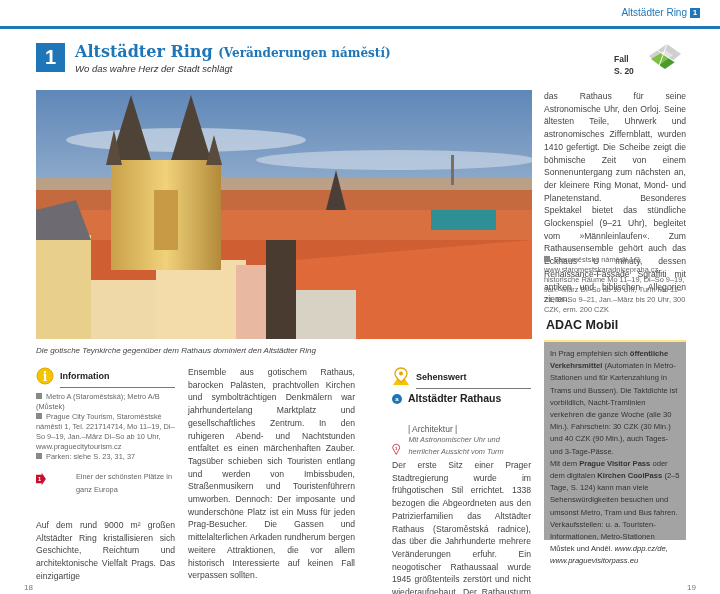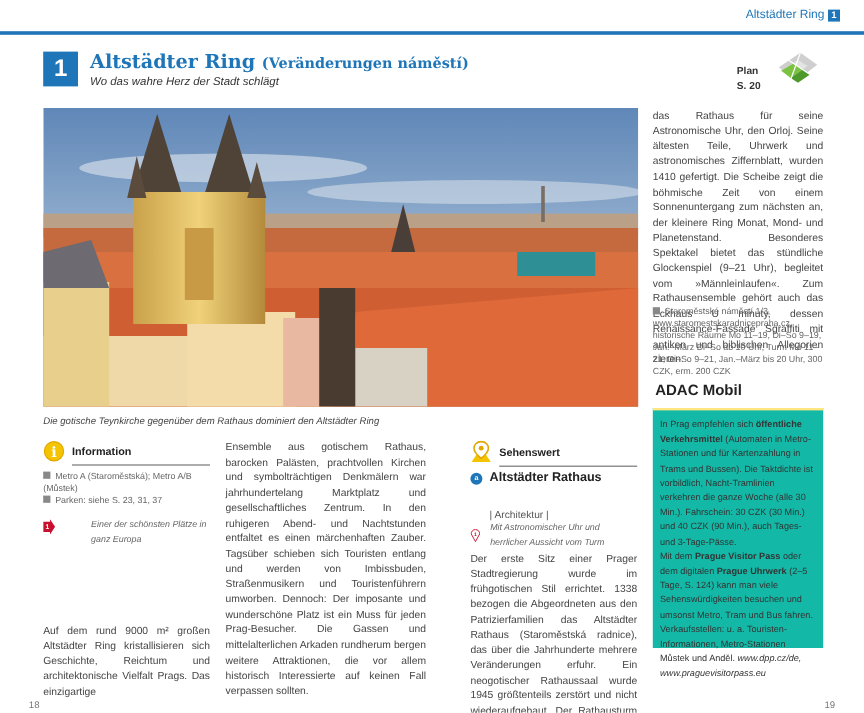--- a/index.html
+++ b/index.html
@@ -16,40 +16,40 @@
   .plan { left:614px; top:53px; font-size:8.5px; font-weight:bold; color:#333; line-height:12px; }
   .plan-icon { left:645px; top:42px; width:38px; height:32px; }
   .photo { left:36px; top:90px; width:496px; height:249px; overflow:hidden; }
   .caption { left:36px; top:346px; font-size:8px; font-style:italic; color:#444; }
   .col-text { font-size:8.6px; line-height:12.7px; color:#444; text-align:justify; }
   .small { font-size:7.4px; line-height:10px; color:#666; }
   .box-head { display:flex; align-items:center; gap:6px; font-size:9px; font-weight:bold; color:#222; }
   .head-rule { height:1px; background:#777; }
   .sq { display:inline-block; width:6px; height:6px; background:#888; margin-right:4px; vertical-align:0; }
   .adac-title { left:546px; top:318px; font-size:12.5px; font-weight:bold; color:#222;text-align:center; }
-  .adac-box { left:544px; top:340px; width:142px; height:200px; background:#14b8a6; border-top:2px solid #ffe680; padding:6px 6px; box-sizing:border-box; font-size:7.6px; line-height:12.2px; color:#333; }
+  .adac-box { left:544px; top:340px; width:142px; height:200px; background:#a3a3a3; border-top:2px solid #ffe680; padding:6px 6px; box-sizing:border-box; font-size:7.6px; line-height:12.2px; color:#333; }
   .page-num { font-size:8px; color:#777; top:583px; }
 </style>
 </head>
 <body>
 
 <div class="abs running-head">
   <span>Altstädter Ring</span>
   <span class="num">1</span>
 </div>
 <div class="abs top-rule"></div>
 
 <div class="abs chapter-num">1</div>
 <div class="abs title">
   <span>Altstädter Ring</span>
   <span class="sub">(Veränderungen náměstí)</span>
 </div>
 <div class="abs subtitle">Wo das wahre Herz der Stadt schlägt</div>
 <div class="abs plan">
-  <div>Plan</div>
+  <div>Fall</div>
   <div>S. 20</div>
 </div>
 <svg class="abs plan-icon" viewBox="0 0 38 32">
   <polygon points="4,14 22,2 36,12 18,26" fill="#cfcfcf"></polygon>
   <polygon points="8,16 20,8 28,13 16,21" fill="#e4e4e4"></polygon>
   <polygon points="6,17 16,11 24,16 14,23" fill="#7cc242"></polygon>
   <polygon points="14,23 24,16 30,20 20,27" fill="#4c9a2a"></polygon>
   <line x1="12" y1="8" x2="30" y2="20" stroke="#fff" stroke-width="1"></line>
   <line x1="22" y1="2" x2="14" y2="24" stroke="#fff" stroke-width="1"></line>
 </svg>
@@ -99,27 +99,28 @@
 <div class="abs" style="left:36px; top:367px; width:139px;">
   <div class="box-head">
     <svg width="18" height="18" viewBox="0 0 18 18">
       <circle cx="9" cy="9" r="8" fill="#f5c400" stroke="#e0a800" stroke-width="1"></circle>
       <text x="9" y="13.5" text-anchor="middle" font-size="12" font-family="DejaVu Serif, serif" font-weight="bold" fill="#fff">i</text>
     </svg>
     <span>Information</span>
   </div>
   <div class="head-rule" style="margin:2px 0 4px 24px;"></div>
   <div class="small"><span class="sq"></span><span>Metro A (Staroměstská); Metro A/B (Můstek)</span></div>
+  <div class="small"><span class="sq"></span><span>Prague City Tourism, Staroměstské náměstí 1, Tel. 221714714, Mo 11–19, Di–So 9–19, Jan.–März Di–So ab 10 Uhr, www.praguecitytourism.cz</span></div>
   <div class="small"><span class="sq"></span><span>Parken: siehe S. 23, 31, 37</span></div>
   <div style="display:flex; gap:10px; margin-top:8px; align-items:flex-start;">
     <svg width="14" height="18" viewBox="0 0 14 18">
       <polygon points="0,3 8,3 8,0 14,9 8,18 8,15 0,15" fill="#c8102e"></polygon>
       <text x="5" y="12" text-anchor="middle" font-size="8" font-weight="bold" fill="#fff" font-family="Liberation Sans, sans-serif">1</text>
     </svg>
-    <span class="small" style="font-style:italic; line-height:13px;margin-left:20px;">Einer der schönsten Plätze in ganz Europa</span>
+    <span class="small" style="line-height:13px;margin-left:20px;">Einer der schönsten Plätze in ganz Europa</span>
   </div>
 </div>
 <div class="abs col-text" style="left:36px; top:519px; width:139px;">Auf dem rund 9000 m² großen Altstädter Ring kristallisieren sich Geschichte, Reichtum und architektonische Vielfalt Prags. Das einzigartige</div>
 
 <div class="abs col-text" style="left:188px; top:366px; width:167px;">Ensemble aus gotischem Rathaus, barocken Palästen, prachtvollen Kirchen und symbolträchtigen Denkmälern war jahrhundertelang Marktplatz und gesellschaftliches Zentrum. In den ruhigeren Abend- und Nachtstunden entfaltet es einen märchenhaften Zauber. Tagsüber schieben sich Touristen entlang und werden von Imbissbuden, Straßenmusikern und Touristenführern umworben. Dennoch: Der imposante und wunderschöne Platz ist ein Muss für jeden Prag-Besucher. Die Gassen und mittelalterlichen Arkaden rundherum bergen weitere Attraktionen, die vor allem historisch Interessierte auf keinen Fall verpassen sollten.</div>
 
 <div class="abs" style="left:392px; top:367px; width:139px;">
   <div class="box-head">
     <svg width="18" height="20" viewBox="0 0 18 20">
       <polygon points="1,18 5,12 13,12 17,18" fill="#f5c400"></polygon>
@@ -127,35 +128,35 @@
       <circle cx="9" cy="6.5" r="2" fill="#e0a800"></circle>
     </svg>
     <span>Sehenswert</span>
   </div>
   <div class="head-rule" style="margin:1px 0 3px 24px;"></div>
   <div style="display:flex; align-items:flex-end; gap:6px;">
     <span style="display:inline-block; width:10px; height:10px; border-radius:50%; background:#1e76b8; color:#fff; font-size:6px; line-height:10px; text-align:center; font-weight:bold;">a</span>
     <span style="font-size:10.5px; font-weight:bold; color:#222;">Altstädter Rathaus</span>
   </div>
   <div style="margin-left:16px; font-size:8.5px; color:#555;margin-top:20px;">| Architektur |</div>
-  <div style="display:flex; gap:8px; align-items:center;">
+  <div style="display:flex; gap:8px; align-items:flex-end;">
     <svg width="13" height="17" viewBox="0 0 13 17">
       <path d="M6.5 16 L1 6 A5.5 5.5 0 1 1 12 6 Z" fill="#fff" stroke="#c8102e" stroke-width="1.2"></path>
       <text x="6.5" y="9" text-anchor="middle" font-size="6.5" font-weight="bold" fill="#c8102e" font-family="Liberation Sans, sans-serif">1</text>
     </svg>
     <span class="small" style="font-style:italic; line-height:12px;">Mit Astronomischer Uhr und herrlicher Aussicht vom Turm</span>
   </div>
   <div class="col-text" style="margin-top:1px;">Der erste Sitz einer Prager Stadtregierung wurde im frühgotischen Stil errichtet. 1338 bezogen die Abgeordneten aus den Patrizierfamilien das Altstädter Rathaus (Staroměstská radnice), das über die Jahrhunderte mehrere Veränderungen erfuhr. Ein neogotischer Rathaussaal wurde 1945 größtenteils zerstört und nicht wiederaufgebaut. Der Rathausturm bietet dank seiner Galerie eine spektakuläre Aussicht. Bekannt ist</div>
 </div>
 
 <div class="abs col-text" style="left:544px; top:90px; width:142px;">das Rathaus für seine Astronomische Uhr, den Orloj. Seine ältesten Teile, Uhrwerk und astronomisches Ziffernblatt, wurden 1410 gefertigt. Die Scheibe zeigt die böhmische Zeit von einem Sonnenuntergang zum nächsten an, der kleinere Ring Monat, Mond- und Planetenstand. Besonderes Spektakel bietet das stündliche Glockenspiel (9–21 Uhr), begleitet vom »Männleinlaufen«. Zum Rathausensemble gehört auch das Eckhaus U minuty, dessen Renaissance-Fassade Sgraffiti mit antiken und biblischen Allegorien zieren.</div>
 <div class="abs small" style="left:544px; top:255px; width:142px;">
   <span class="sq"></span><span>Staroměstské náměstí 1/3, www.staromestskaradnicepraha.cz, historische Räume Mo 11–19, Di–So 9–19, Jan.–März Di–So ab 10 Uhr, Turm Mo 11–21, Di–So 9–21, Jan.–März bis 20 Uhr, 300 CZK, erm. 200 CZK</span>
 </div>
 
 <div class="abs adac-title">ADAC Mobil</div>
 <div class="abs adac-box">
   <span>In Prag empfehlen sich </span><b>öffentliche Verkehrsmittel</b><span> (Automaten in Metro-Stationen und für Kartenzahlung in Trams und Bussen). Die Taktdichte ist vorbildlich, Nacht-Tramlinien verkehren die ganze Woche (alle 30 Min.). Fahrschein: 30 CZK (30 Min.) und 40 CZK (90 Min.), auch Tages- und 3-Tage-Pässe.</span><br>
-  <span>Mit dem </span><b>Prague Visitor Pass</b><span> oder dem digitalen </span><b>Prague Uhrwerk</b><span> (2–5 Tage, S. 124) kann man viele Sehenswürdigkeiten besuchen und umsonst Metro, Tram und Bus fahren. Verkaufsstellen: u. a. Touristen-Informationen, Metro-Stationen Můstek und Anděl. </span><i>www.dpp.cz/de, www.praguevisitorpass.eu</i>
+  <span>Mit dem </span><b>Prague Visitor Pass</b><span> oder dem digitalen </span><b>Kirchen CoolPass</b><span> (2–5 Tage, S. 124) kann man viele Sehenswürdigkeiten besuchen und umsonst Metro, Tram und Bus fahren. Verkaufsstellen: u. a. Touristen-Informationen, Metro-Stationen Můstek und Anděl. </span><i>www.dpp.cz/de, www.praguevisitorpass.eu</i>
 </div>
 
 <div class="abs page-num" style="left:24px;">18</div>
 <div class="abs page-num" style="right:24px;">19</div>
 
 </body></html>

